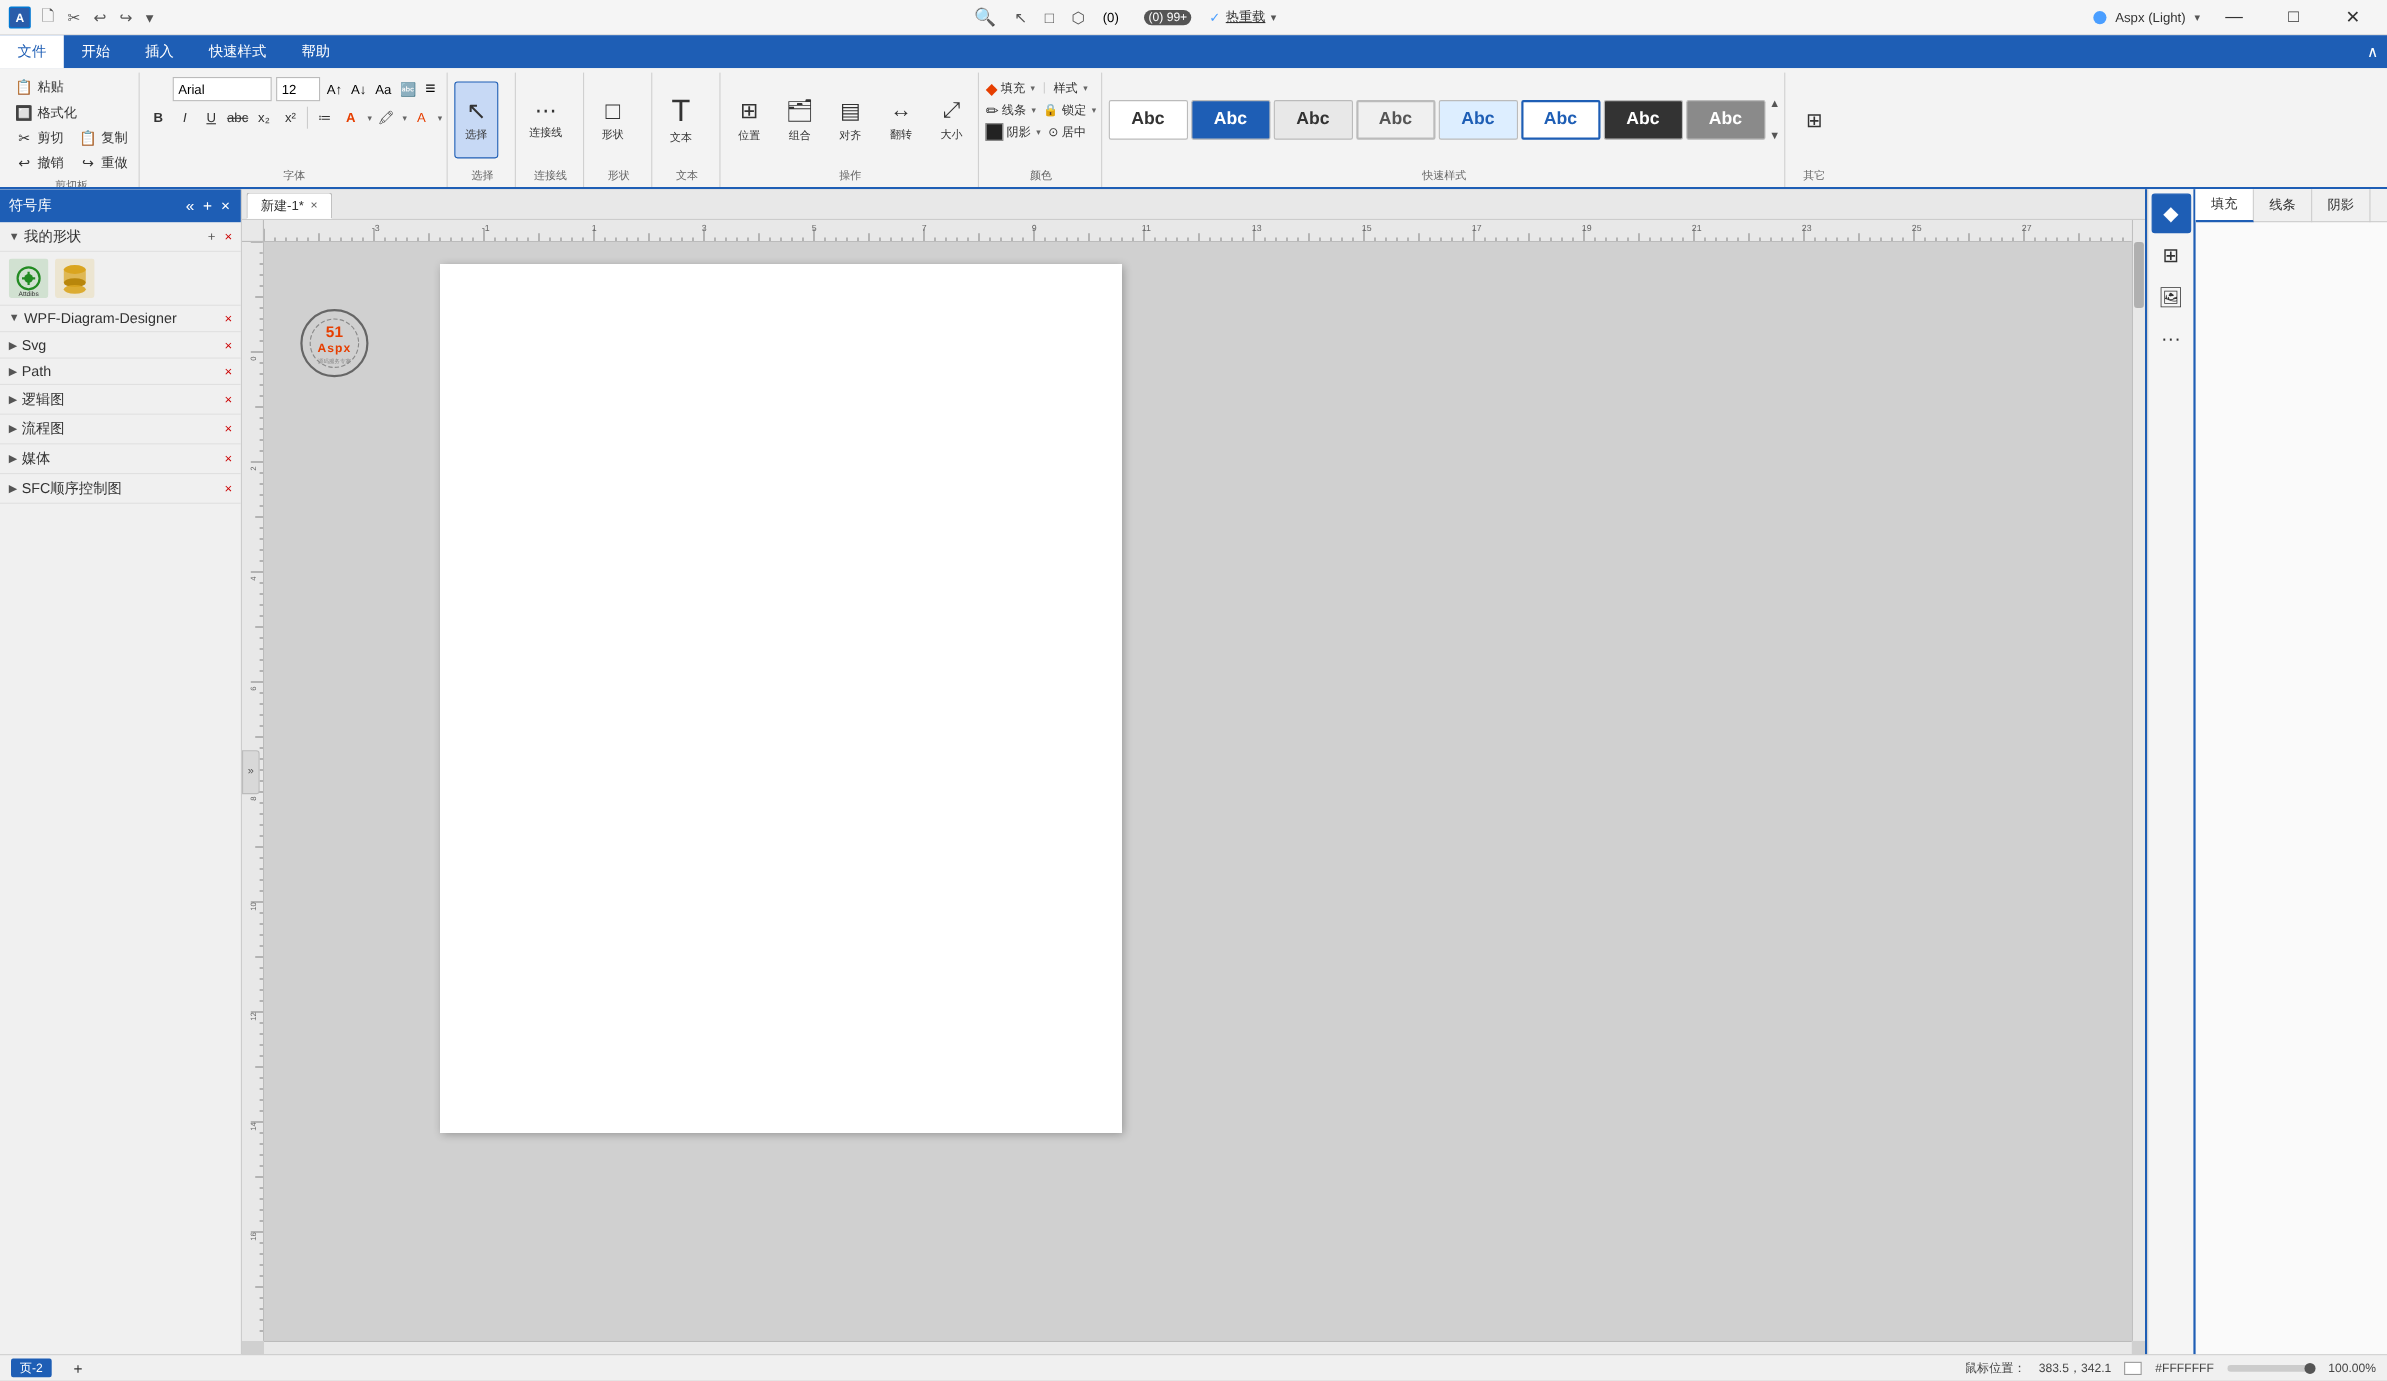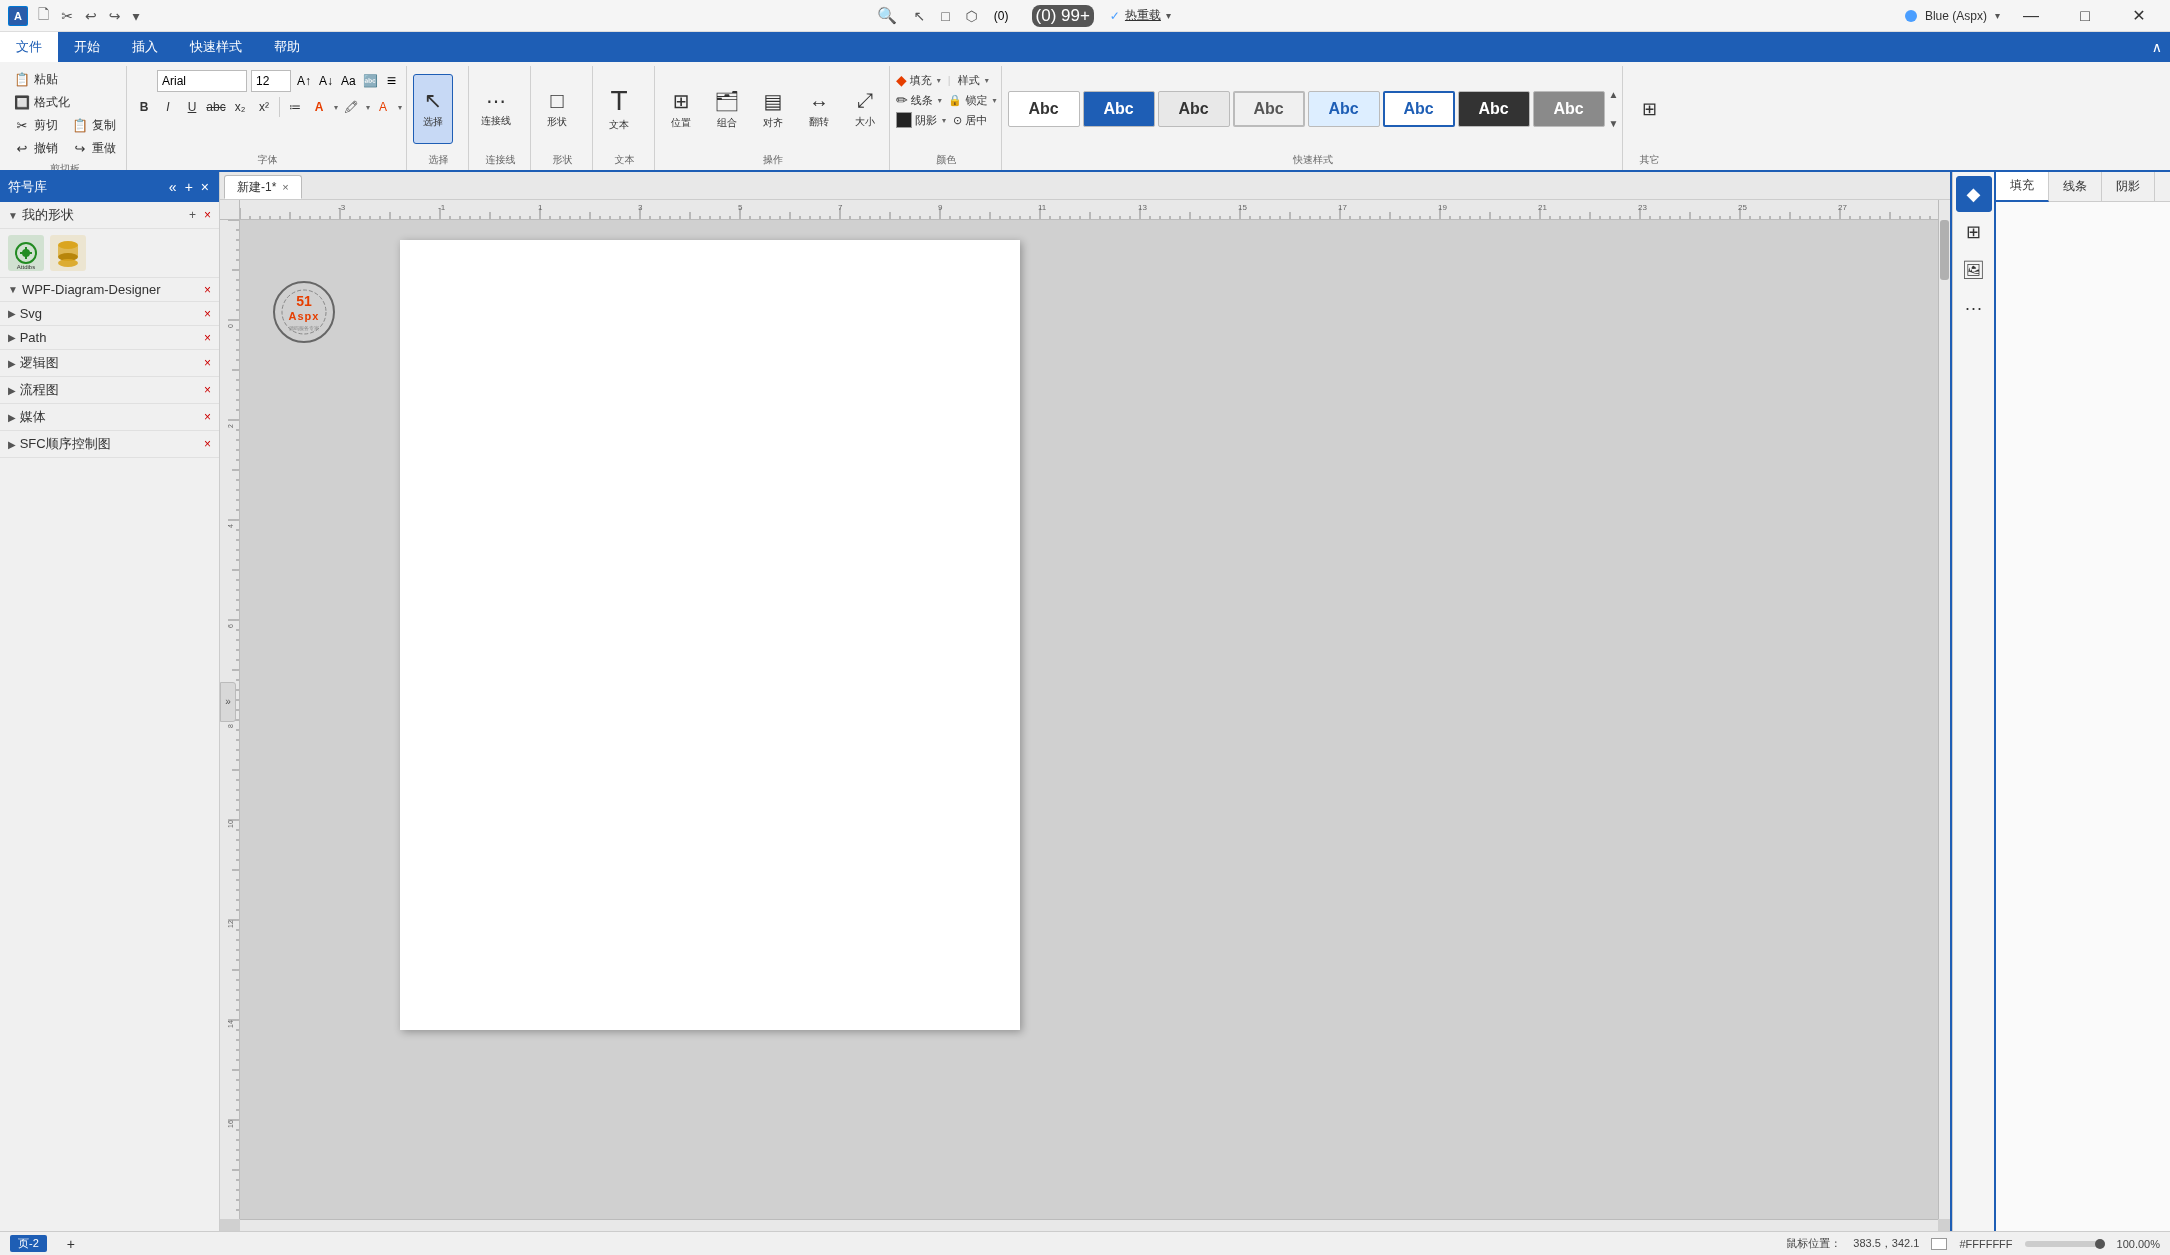--- a/index.html
+++ b/index.html
@@ -458,31 +458,31 @@
       <span style="font-size:14px; color:#555;">↖</span>
     </div>
     <div class="status-item">
       <span style="font-size:14px; color:#555;">□</span>
     </div>
     <div class="status-item">
       <span style="font-size:14px; color:#555;">⬡</span>
     </div>
     <div class="status-item">
       <span style="font-size:12px;">(0) </span>
-      <span style="background:#555;color:white;padding:1px 4px;border-radius:8px;font-size:17px;margin-left:20px;">(0) 99+</span>
+      <span style="background:#555;color:white;padding:1px 4px;border-radius:8px;font-size:11px;margin-left:20px;">(0) 99+</span>
     </div>
     <div class="status-item">
       <span style="color:#4a9eff; font-size:12px;">✓</span>
       <span style="font-size:12px;color:#333;margin-left:2px;text-decoration:underline;">热重载</span>
       <span style="font-size:10px; color:#555; margin-left:2px;">▾</span>
     </div>
   </div>
   <div class="title-bar-right">
     <div class="blue-dot"></div>
-    <span style="font-size:12px;color:#333;">Blue (Aspx)</span>
+    <span style="font-size:12px;color:#333;">Aspx (Light)</span>
     <span style="font-size:10px;color:#555;">▾</span>
     <div class="win-btn">—</div>
     <div class="win-btn">□</div>
     <div class="win-btn close">✕</div>
   </div>
 </div>
 
 <div class="menu-bar">
   <div class="menu-item active">文件</div>
   <div class="menu-item">开始</div>

